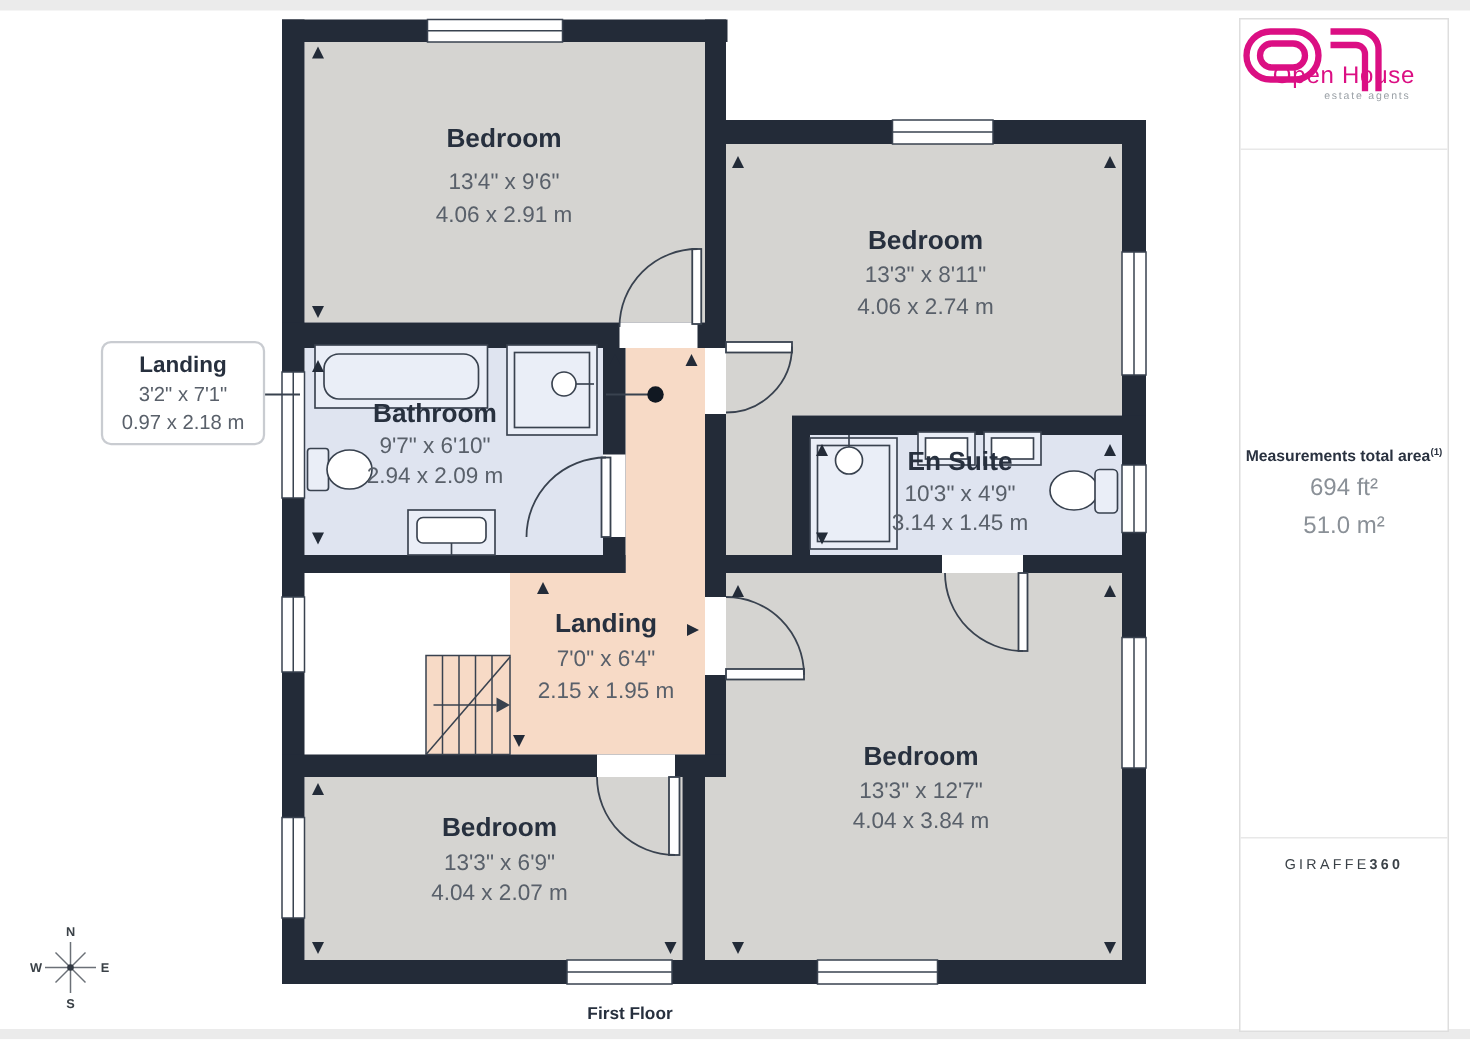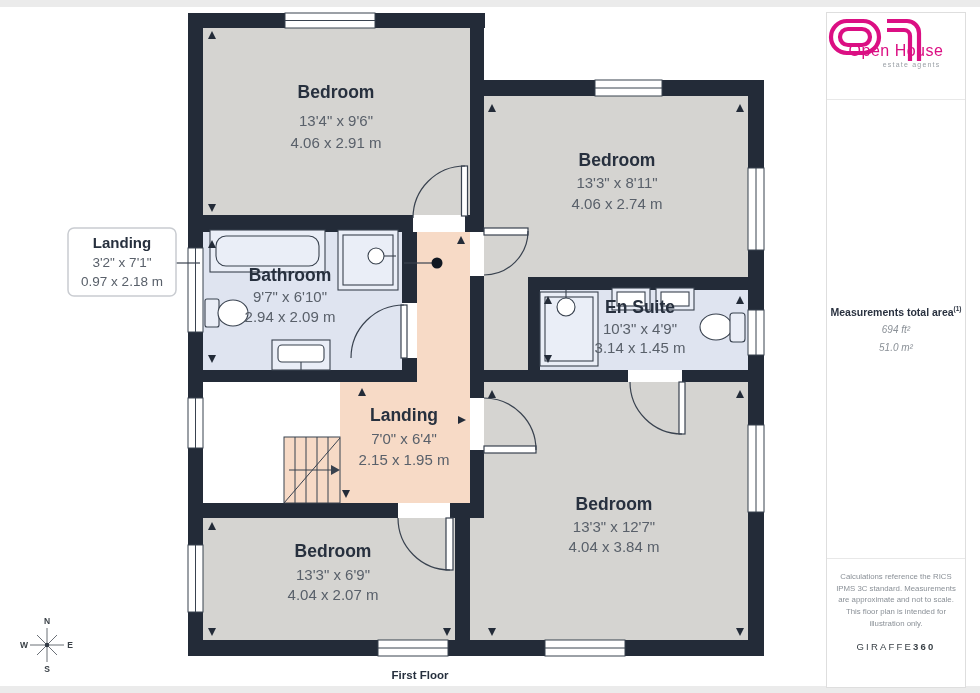--- a/index.html
+++ b/index.html
@@ -16,21 +16,21 @@
   .floor-label{font-weight:bold;font-size:11.5px;fill:#27303E;}
   .compass-letter{font-size:8.5px;font-weight:bold;fill:#3A4147;}
   
   .sidebar{position:absolute;left:826px;top:12px;width:140px;height:676px;background:#fff;
            border:1px solid #dedede;box-sizing:border-box;}
   .sb-logo{height:86px;border-bottom:1px solid #e8e8e8;display:flex;align-items:center;justify-content:center;}
   .sb-area{height:458px;border-bottom:1px solid #e8e8e8;display:flex;flex-direction:column;
            align-items:center;justify-content:center;text-align:center;}
   .sb-area .title{font-size:10.5px;font-weight:bold;color:#2A3240;}
   .sb-area .title sup{font-size:6.5px;}
-  .sb-area .val{font-size:10px;color:#8a9097;margin-top:7px;font-style:italic;}
+  .sb-area .val{font-size:16px;color:#8a9097;margin-top:7px;}
   .sb-footnote{height:32px;border-bottom:1px solid #e8e8e8;display:flex;align-items:center;
                justify-content:center;font-size:7.6px;color:#8a9097;text-align:center;padding:0 4px;box-sizing:border-box;}
   .sb-disclaimer{padding:12px 9px 0 9px;font-size:7.8px;color:#8a9097;text-align:center;line-height:1.5;}
   .sb-brand{margin-top:12px;text-align:center;font-size:9.5px;letter-spacing:2.2px;color:#3a4147;}
   .sb-brand b{font-weight:bold;}
   .logo-wrap{text-align:center;}
   .logo-text{font-size:16px;color:#DB0F83;letter-spacing:0.5px;margin-top:-2px;}
   .logo-tag{font-size:7px;color:#9aa0a6;letter-spacing:1.2px;text-align:right;padding-right:3px;margin-top:1px;}
 </style>
 </head>
@@ -291,16 +291,15 @@
         </svg>
         <div class="logo-text">Open House</div>
         <div class="logo-tag">estate agents</div>
       </div>
     </div>
     <div class="sb-area">
       <div class="title"><span>Measurements total area</span><sup>(1)</sup></div>
       <div class="val">694 ft²</div>
       <div class="val">51.0 m²</div>
     </div>
-    <div class="sb-disclaimer">Calculations reference the RICS IPMS 3C standard. Measurements are approximate and not to scale. This floor plan is intended for illustration only.</div>
     <div class="sb-brand"><span>GIRAFFE</span><b>360</b></div>
   </div>
 </div>
 
 </body></html>

